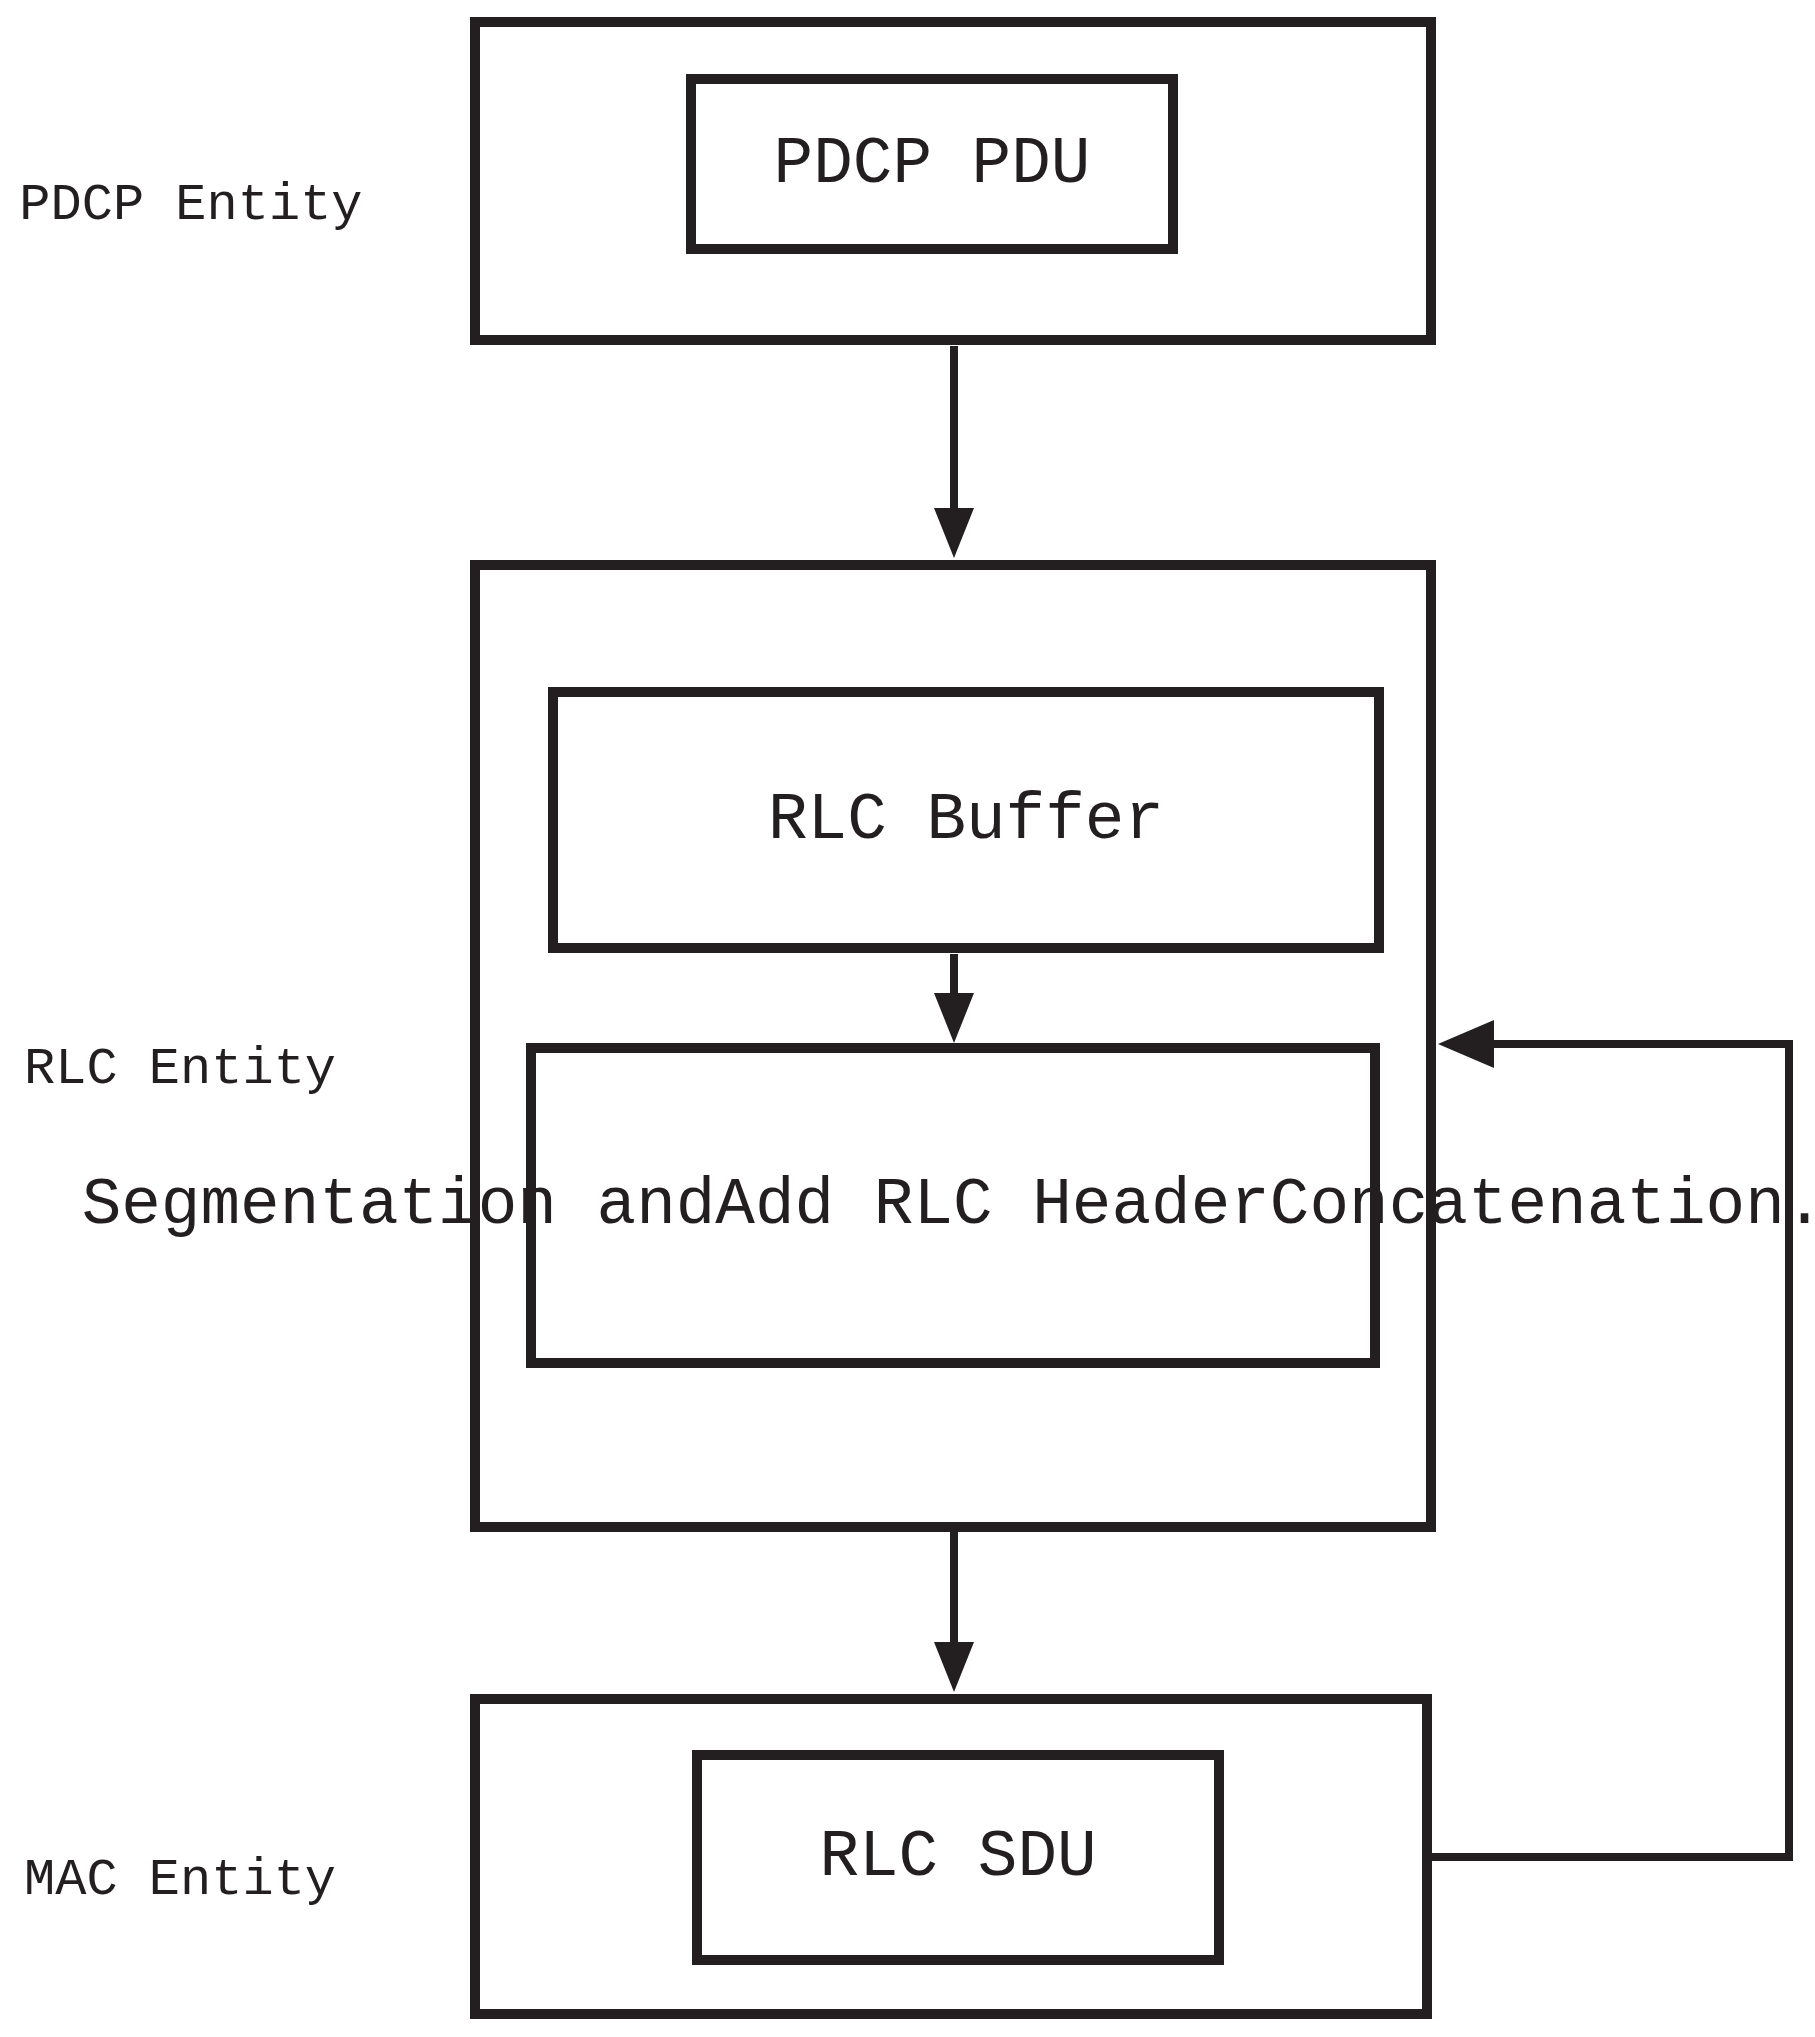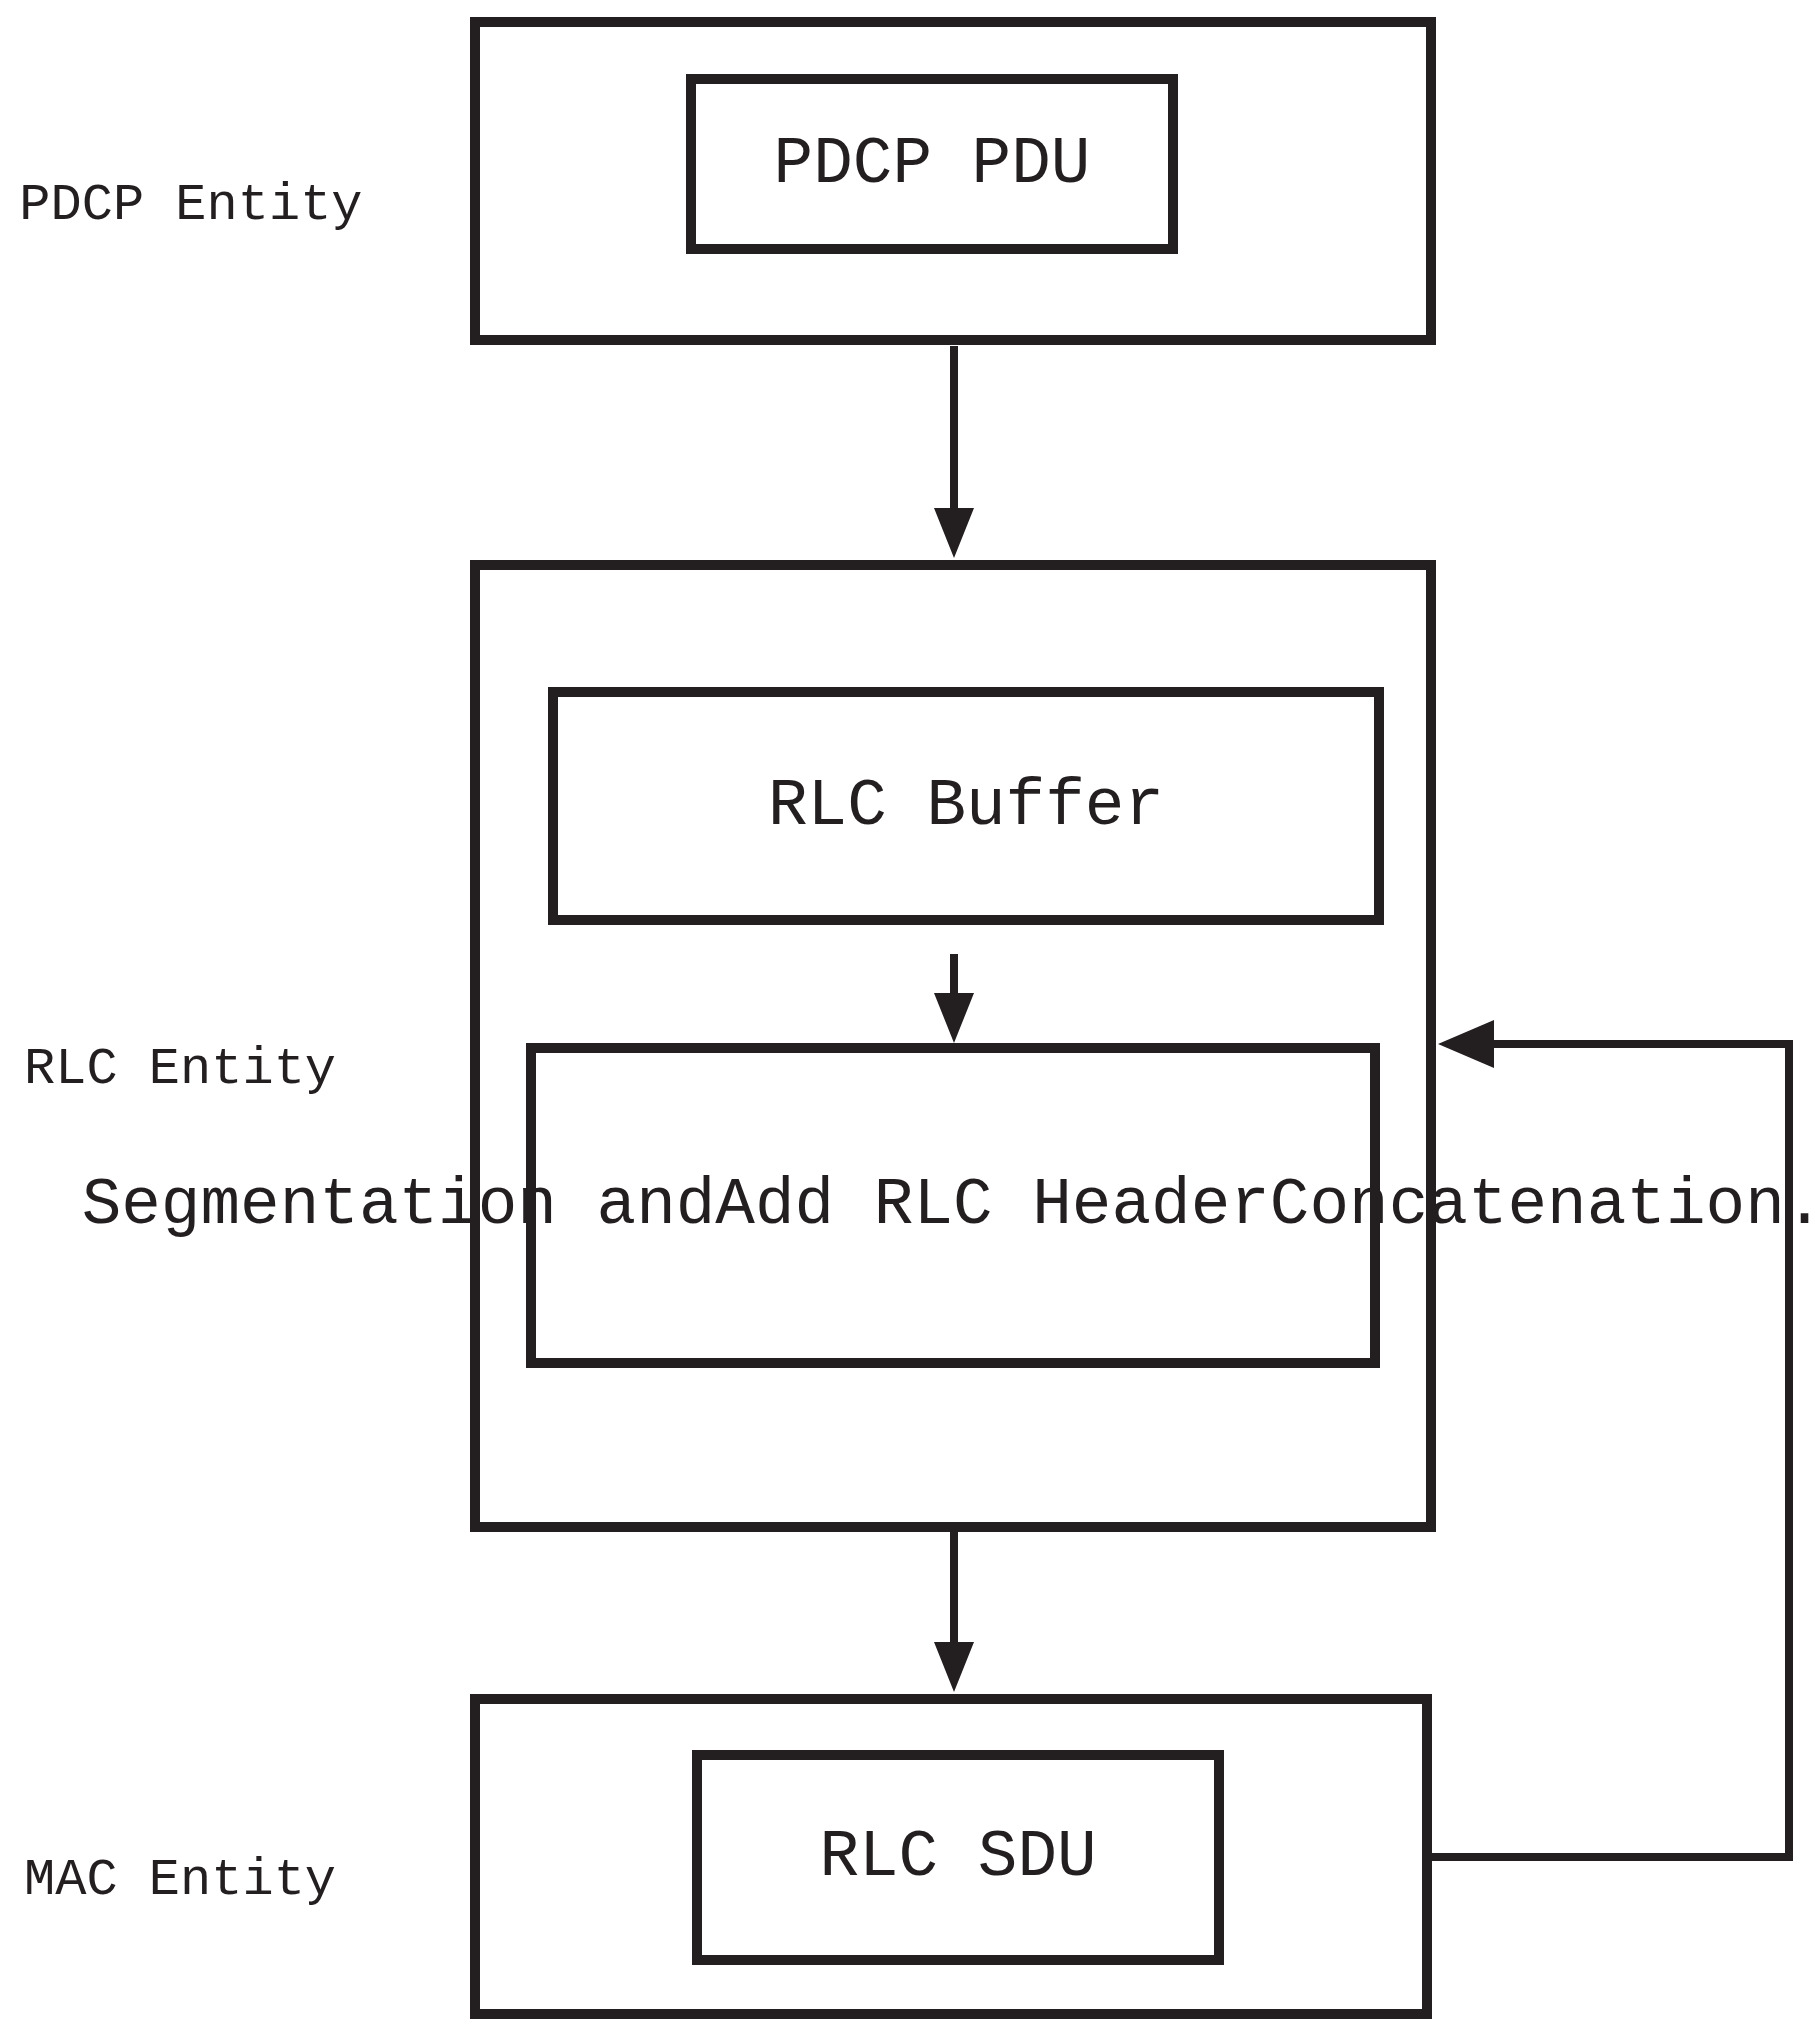--- a/index.html
+++ b/index.html
@@ -33,21 +33,21 @@
 
   <div class="box" style="left:470px;top:17.4px;width:966px;height:328px"></div>
   <div class="box centered" style="left:686px;top:74px;width:492px;height:180px">
     <span class="box-text">PDCP PDU</span>
   </div>
 
   <div class="vline" style="left:950px;top:346px;width:7.7px;height:170px"></div>
   <div class="arrow-down" style="left:934px;top:508px"></div>
 
   <div class="box" style="left:470px;top:560px;width:966px;height:972px"></div>
-  <div class="box centered" style="left:548px;top:687px;width:836px;height:238px">
+  <div class="box centered" style="left:548px;top:687px;width:836px;height:266px">
     <span class="box-text">RLC Buffer</span>
   </div>
 
   <div class="vline" style="left:950px;top:954px;width:7.7px;height:44px"></div>
   <div class="arrow-down" style="left:934px;top:993px"></div>
 
   <div class="box" style="left:526px;top:1043px;width:854px;height:325px">
     <div class="seg-col">
       <div class="seg-line">Segmentation and</div>
       <div class="seg-line">Add RLC Header</div>

